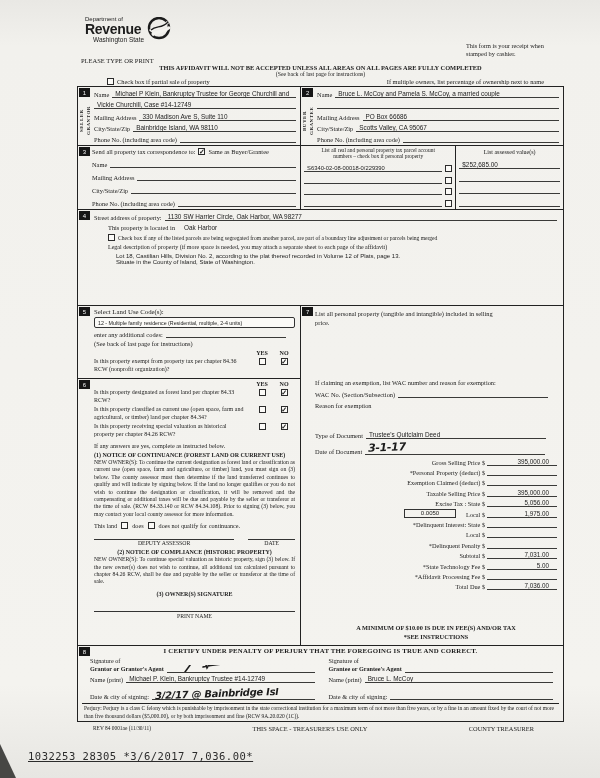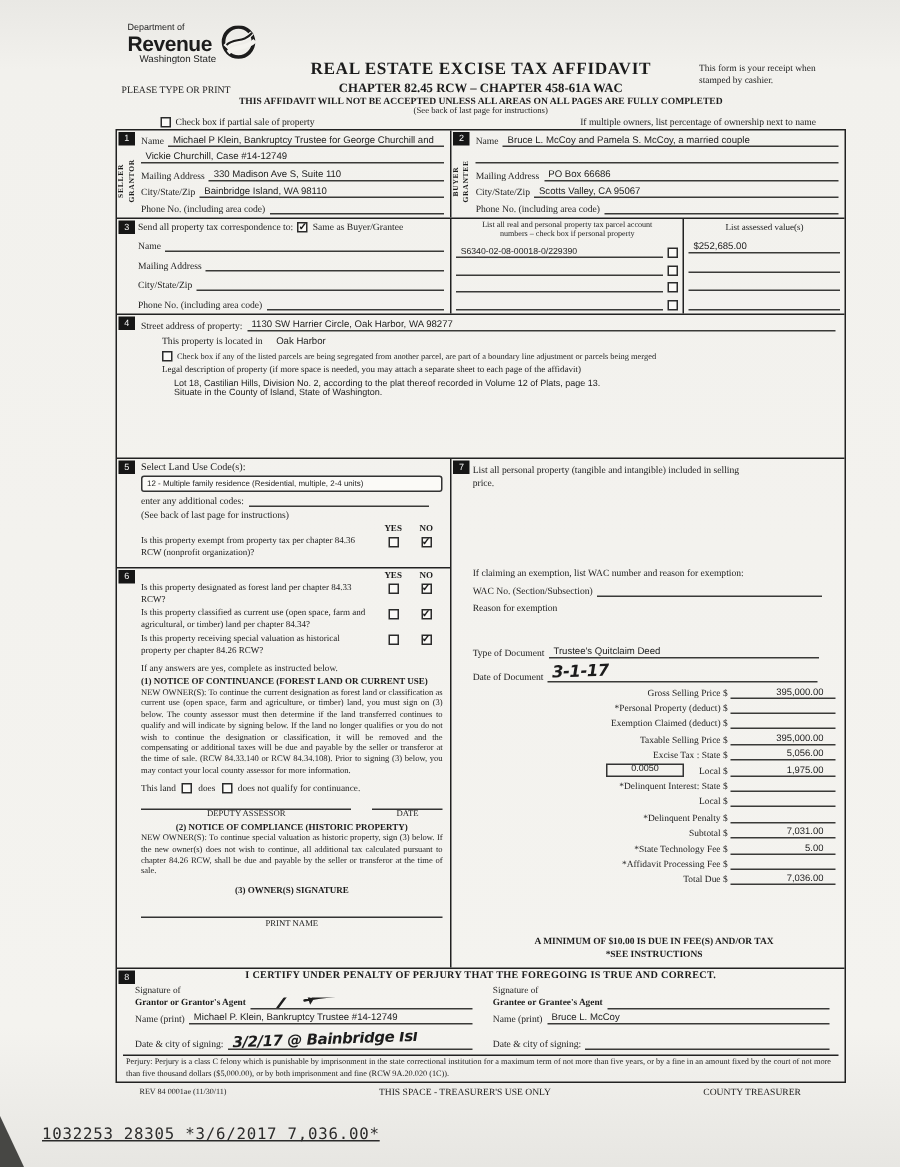--- a/index.html
+++ b/index.html
@@ -122,24 +122,20 @@
           <div class="wa">Washington State</div>
         </div>
         <span class="logoswirl">
           <svg width="26" height="24" viewBox="0 0 26 24">
             <circle cx="13" cy="11" r="10" fill="none" stroke="#1c1c1c" stroke-width="2.4"></circle>
             <path d="M4,14 C9,9 15,13 22,5 M6,18 C12,13 18,16 24,10" stroke="#f4f3ef" stroke-width="3" fill="none"></path>
             <path d="M5,13 C10,8 16,12 22,5" stroke="#1c1c1c" stroke-width="1.4" fill="none"></path>
           </svg>
         </span>
       </div>
-      <div class="titleblock">
-        <div class="title">REAL ESTATE EXCISE TAX AFFIDAVIT</div>
-        <div class="subtitle">CHAPTER 82.45 RCW – CHAPTER 458-61A WAC</div>
-      </div>
       <div class="receipt">This form is your receipt when stamped by cashier.</div>
       <div class="pleasetype">PLEASE TYPE OR PRINT</div>
       <div class="warning">THIS AFFIDAVIT WILL NOT BE ACCEPTED UNLESS ALL AREAS ON ALL PAGES ARE FULLY COMPLETED</div>
       <div class="seeback">(See back of last page for instructions)</div>
       <div class="hdr-bottomrow">
         <span class="left">
           <span class="cb"></span>
           <span class="lbl">Check box if partial sale of property</span>
         </span>
         <span class="right lbl">If multiple owners, list percentage of ownership next to name</span>

